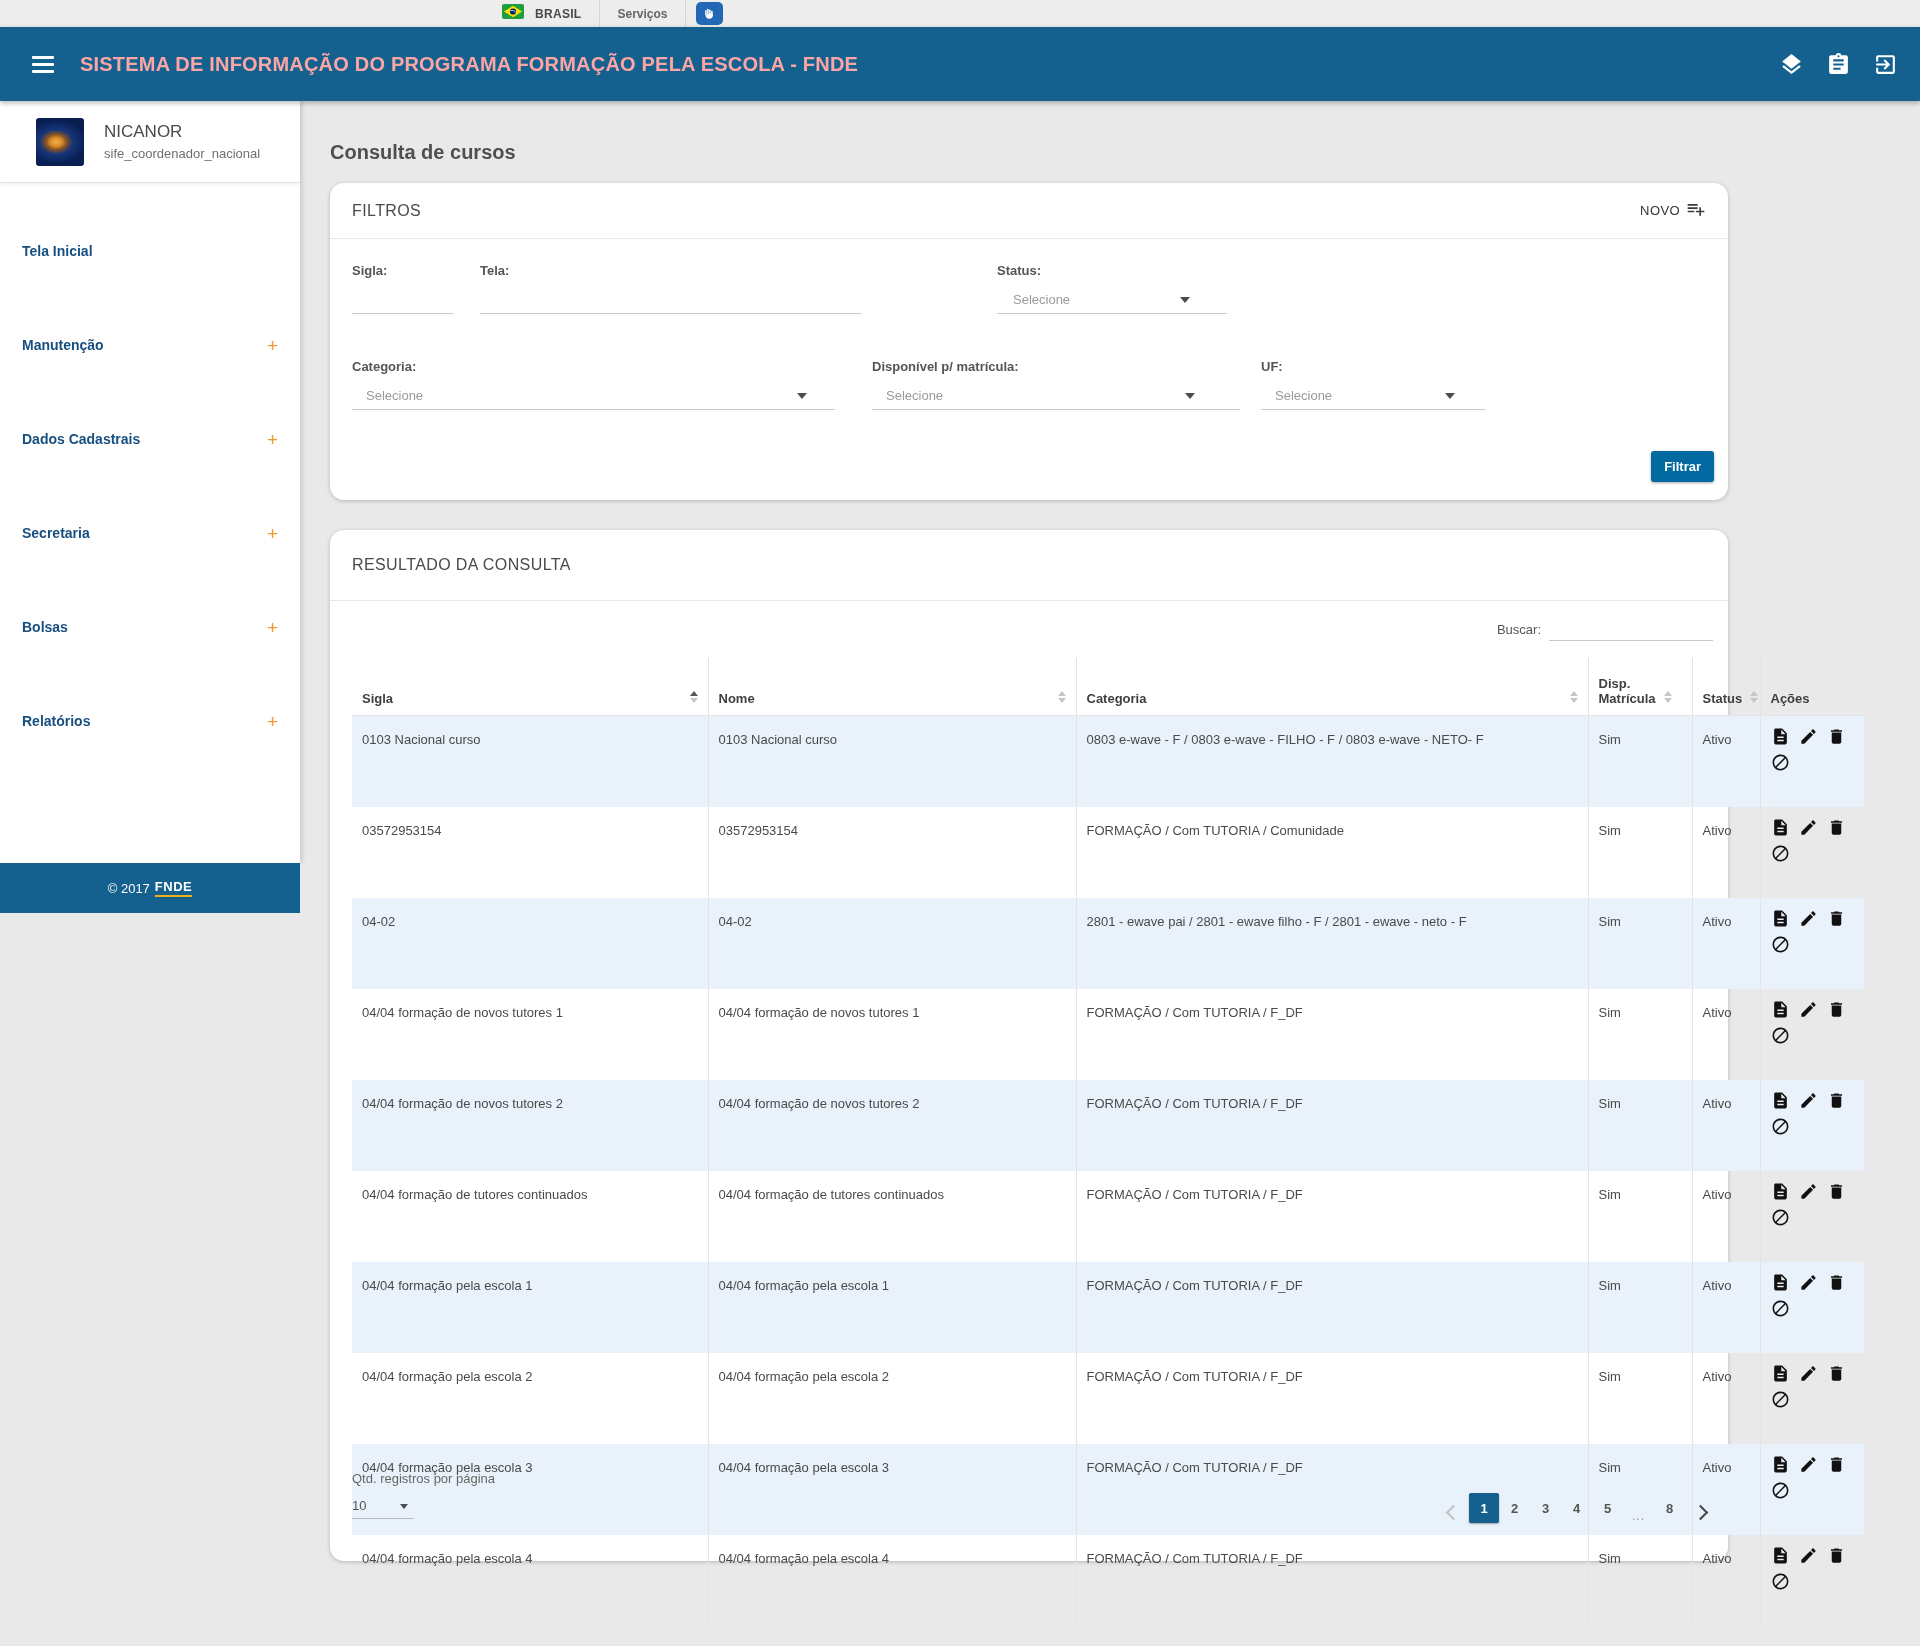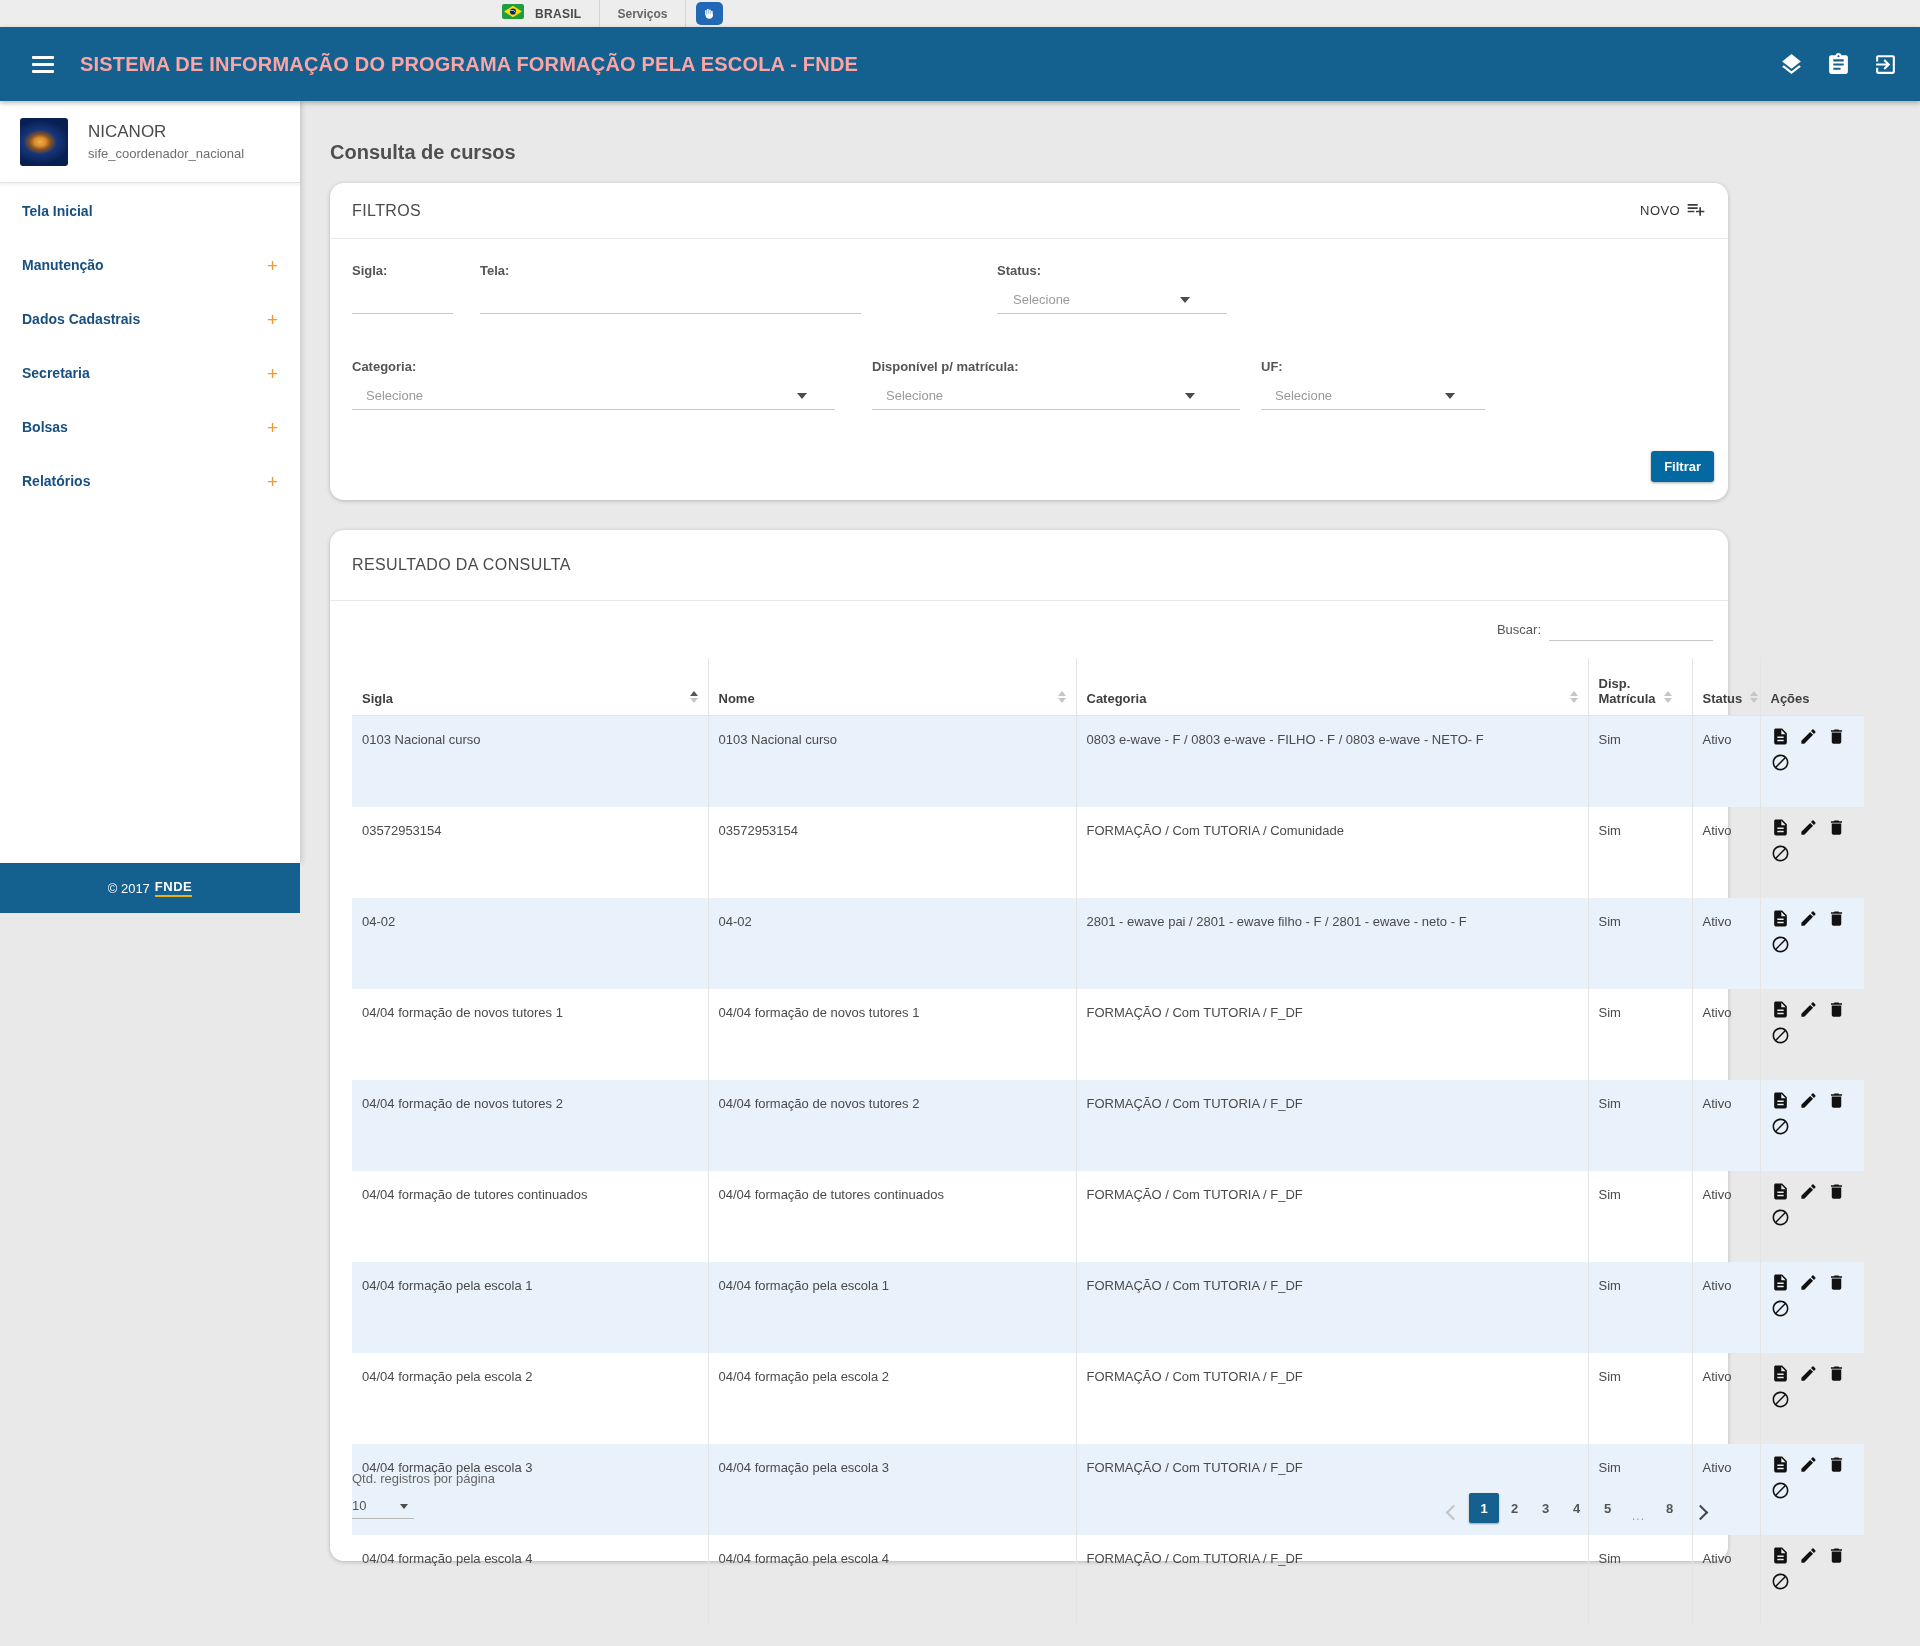--- a/index.html
+++ b/index.html
@@ -22,28 +22,28 @@
               box-shadow:0 2px 5px rgba(0,0,0,.28);z-index:6;}
   .burger{margin-left:32px;width:22px;display:flex;flex-direction:column;gap:4px;cursor:pointer;}
   .burger i{display:block;height:3px;background:#fff;border-radius:1px;}
   .app-title{margin-left:26px;color:#fca5a5;font-size:20px;font-weight:bold;letter-spacing:.2px;}
   .header-icons{margin-left:auto;display:flex;align-items:center;gap:22px;margin-right:22px;}
   .header-icons svg{display:block;cursor:pointer;}
 
   
   .sidebar{position:absolute;top:101px;left:0;width:300px;height:762px;background:#fff;
            box-shadow:2px 0 5px rgba(0,0,0,.14);z-index:5;}
-  .user{height:81px;display:flex;align-items:center;gap:20px;padding:0 20px;border-bottom:1px solid #e3e3e3;
+  .user{height:81px;display:flex;align-items:center;gap:20px;padding:0 36px;border-bottom:1px solid #e3e3e3;
         box-shadow:0 2px 3px rgba(0,0,0,.06);}
   .avatar{width:48px;height:48px;border-radius:3px;flex:none;
           background:radial-gradient(ellipse 62% 46% at 42% 50%, #f2b04a 0%, #d98a2b 20%, #8a5520 34%, #16357a 56%, #081f52 100%);}
   .user-name{font-size:17px;color:#4a4a4a;}
   .user-role{font-size:13px;color:#6f6f6f;margin-top:4px;}
   .menu{padding-top:1px;}
-  .side-item{height:54px;display:flex;align-items:center;padding:0 22px;cursor:pointer;}
+  .side-item{height:54px;display:flex;align-items:center;padding:0 22px;cursor:pointer;margin-top:40px;}
   .side-item .lbl{font-size:14px;font-weight:bold;color:#174f80;}
   .side-item .plus{margin-left:auto;color:#f0992e;font-size:19px;line-height:1;}
   .side-footer{position:absolute;top:863px;left:0;width:300px;height:50px;background:#14618f;color:#fff;
                display:flex;align-items:center;justify-content:center;font-size:13px;z-index:5;}
   .side-footer .fnde{font-weight:bold;margin-left:5px;border-bottom:2px solid #eeb015;padding-bottom:1px;letter-spacing:.5px;}
 
   
   .page-title{position:absolute;left:330px;top:141px;font-size:20px;font-weight:bold;color:#4f4f4f;}
   .card{position:absolute;left:330px;width:1398px;background:#fff;border-radius:14px;box-shadow:0 1px 4px rgba(0,0,0,.22);}
   .card-filters{top:183px;height:317px;}

